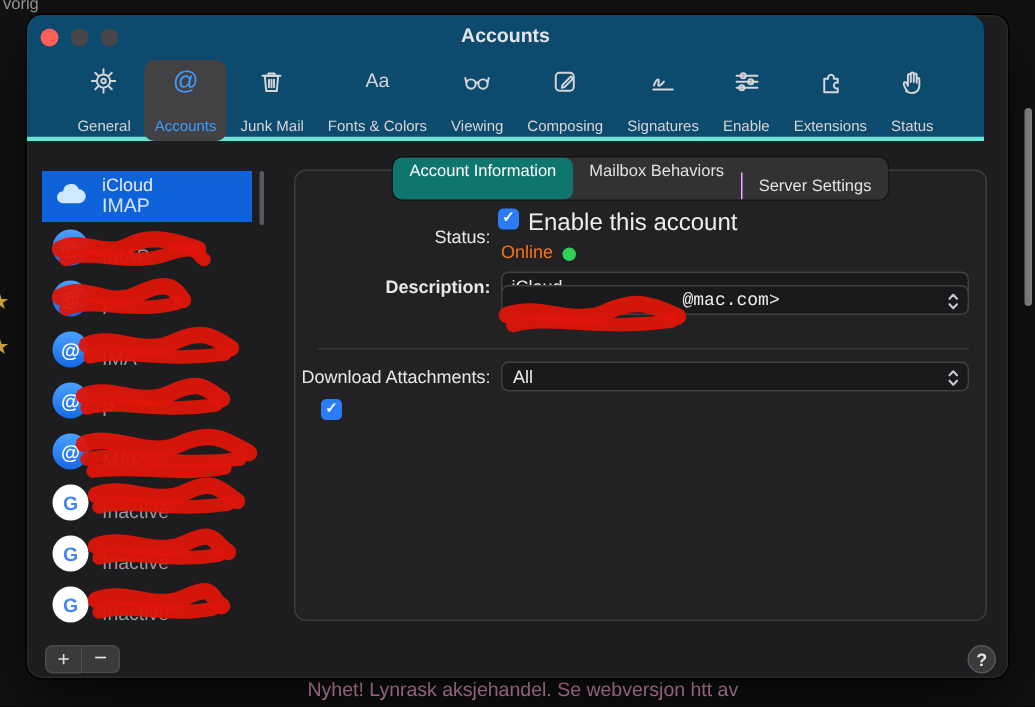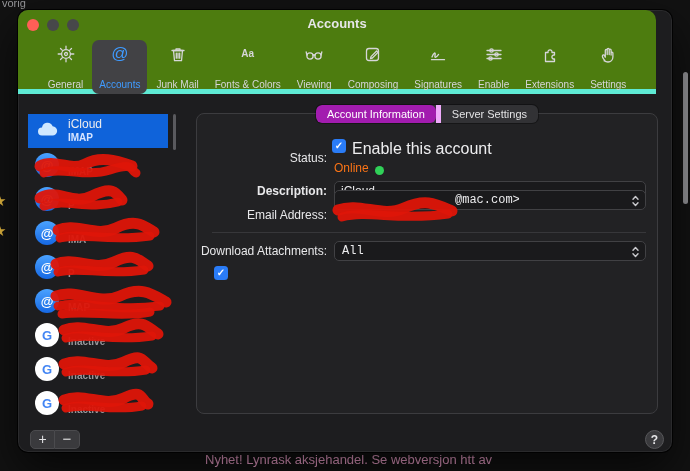--- a/index.html
+++ b/index.html
@@ -12,67 +12,67 @@
   .bg-topleft { top:-3px; left:2px; font-size:11px; color:#99999c; }
   .bg-bottom { top:452px; left:205px; }
   .bg-star { position:absolute; left:-7px; color:#e6b93f; font-size:15px; z-index:1; }
   .bg-star.s1 { top:192px; } .bg-star.s2 { top:222px; }
   .bg-scrollthumb { position:absolute; right:2px; top:72px; width:5px; height:132px; background:#929296; border-radius:3px; z-index:1; }
 
   
   .window { position:absolute; left:18px; top:10px; width:654px; height:442px;
             background:#1d1d1f; border-radius:10px; z-index:10;
             box-shadow:0 18px 45px rgba(0,0,0,.65), 0 0 0 1px rgba(0,0,0,.8), inset 0 0 0 1px rgba(255,255,255,.06); }
-  .chrome { position:absolute; left:0; top:0; right:16px; height:84px; background:#4d7c0f;
-            border-radius:10px 10px 0 0; border-bottom:5px solid #5eead4; }
+  .chrome { position:absolute; left:0; top:0; right:16px; height:84px; background:#0c4a6e;
+            border-radius:10px 10px 0 0; border-bottom:3px solid #5eead4; }
   .titlebar { position:absolute; left:0; top:0; right:0; height:28px; }
   .traffic { position:absolute; top:9px; width:12px; height:12px; border-radius:50%; }
   .t-close { left:9px;  background:#ff5f57; }
   .t-min   { left:29px; background:#47474a; }
   .t-zoom  { left:49px; background:#47474a; }
   .win-title { position:absolute; top:6px; left:0; right:0; text-align:center;
                color:#e6e6e8; font-size:13px; font-weight:700; }
 
   
   .toolbar { position:absolute; top:30px; left:0; right:0; height:52px;
              display:flex; justify-content:center; align-items:flex-start; gap:2px; }
   .tb-item { display:flex; flex-direction:column; align-items:center;
              padding:2px 7px 4px; border-radius:7px; color:#d6d6d8; cursor:default; }
   .tb-item.sel { background:#424245; color:#3f9bff; }
   .tb-icon { height:24px; display:flex; align-items:center; justify-content:center; }
   .tb-icon svg { fill:none; stroke:currentColor; stroke-width:1.3; stroke-linecap:round; stroke-linejoin:round; }
   .tb-glyph { font-size:17px; line-height:22px; font-weight:500; }
-  .tb-glyph.aa { font-size:10px; font-weight:700; }
+  .tb-glyph.aa { font-size:13px; font-weight:400; }
   .tb-label { font-size:10px; margin-top:13px; white-space:nowrap; }
 
   
   .sidebar { position:absolute; left:10px; top:104px; width:140px; height:303px; overflow:hidden; }
   .acct-row { position:relative; height:34px; display:flex; align-items:center; padding-left:7px; }
   .acct-row.sel { background:#0f63da; }
   .acct-icon { width:24px; height:24px; border-radius:50%; margin-right:9px; flex:none;
                display:flex; align-items:center; justify-content:center; font-weight:700; font-size:13px; }
   .acct-icon.at { background:linear-gradient(#4aa2ff,#1668e3); color:#fff; }
   .acct-icon.g  { background:#fff; color:#4285F4; }
   .acct-icon.cloud { background:transparent; border-radius:0; }
   .acct-txt { display:flex; flex-direction:column; line-height:1.15; }
   .acct-name { font-size:12px; color:#ececee; min-height:13px; min-width:60px; }
-  .acct-sub  { font-size:10px; color:#98989d;font-weight:bold; }
+  .acct-sub  { font-size:13px; color:#98989d; }
   .acct-row.sel .acct-sub { color:#d6e4ff; }
   .side-scroll { position:absolute; left:155px; top:104px; width:3px; height:36px;
                  background:#5a5a5e; border-radius:2px; }
 
   
   .panel { position:absolute; left:178px; top:103px; width:462px; height:301px;
            background:#222224; border:1px solid #3c3c3f; border-radius:8px; }
   .tabsrow { position:absolute; left:178px; top:95px; width:462px; display:flex; justify-content:center; z-index:12; }
   .segs { display:inline-flex; background:#323235; border-radius:6px; overflow:hidden;
           box-shadow:0 0 0 1px rgba(0,0,0,.35); }
   .seg { font-size:11px; color:#e2e2e4; padding:3px 11px; white-space:nowrap; }
-  .seg.sel { background:#a21caf; color:#fff; border-radius:6px; }
-  .seg.divl { border-left:5px solid #f0abfc; }
+  .seg.sel { background:#0f766e; color:#fff; border-radius:6px; }
+  .seg.divl { border-left:1px solid #f0abfc;margin-top:10px; }
 
   
   .f-label { position:absolute; left:100px; width:209px; text-align:right;
              font-size:12px; color:#e8e8ea; }
   .f-value { position:absolute; font-size:12px; color:#f97316; }
   .checkbox { position:absolute; width:14px; height:14px; border-radius:3.5px;
               background:#2a7cf7; display:flex; align-items:center; justify-content:center; }
   .checkbox .check { color:#fff; font-size:10px; font-weight:700; line-height:1; }
   .cb-label { position:absolute; font-size:16px; color:#eeeef0; }
   .statusdot { position:absolute; }
@@ -197,21 +197,21 @@
               </svg>
           </span>
           <span class="tb-label">Extensions</span>
         </div>
         <div class="tb-item">
           <span class="tb-icon">
             <svg width="20" height="20" viewBox="0 0 20 20">
                 <path d="M7 16.8C5.4 15 4.1 12.2 4.6 11.3c.5-.9 1.6-.5 2.1.6l.6 1.3V6.4c0-1.5 1.9-1.5 1.9 0v4.2V5.4c0-1.5 2-1.5 2 0v5.2V6.1c0-1.4 1.9-1.4 1.9 0v5V9c0-1.3 1.8-1.3 1.8 0v4.1c0 2.9-2.1 4.9-4.9 4.9-1.7 0-2.9-.5-4-1.2z"></path>
               </svg>
           </span>
-          <span class="tb-label">Settings</span>
+          <span class="tb-label">Status</span>
         </div>
       </div>
     </div>
 
     <div class="sidebar">
       <div class="acct-row sel">
         <span class="acct-icon cloud">
           <svg width="24" height="24" viewBox="0 0 24 24">
               <path d="M7 16.5a4 4 0 0 1 0-8 5.5 5.5 0 0 1 10.6-1.3A3.8 3.8 0 0 1 17.4 16.5z" fill="#cfe8ff"></path>
             </svg>
@@ -278,54 +278,54 @@
         </span>
       </div>
     </div>
     <div class="side-scroll"></div>
 
     <div class="panel"></div>
 
     <div class="tabsrow">
       <div class="segs">
         <span class="seg sel">Account Information</span>
+        <span class="seg">Mailbox Behaviors</span>
         <span class="seg divl">Server Settings</span>
       </div>
     </div>
 
     <div class="checkbox" style="left:314px; top:129px;">
       <span class="check">✓</span>
     </div>
     <span class="cb-label" style="left:334px; top:130px;">Enable this account</span>
 
     <span class="f-label" style="top:141px;">Status:</span>
     <span class="f-value" style="left:316px; top:151px;">Online</span>
     <span class="statusdot" style="left:356px; top:152px;">
       <svg width="11" height="11">
           <circle cx="5.5" cy="5.5" r="4.5" fill="#30d158"></circle>
         </svg>
     </span>
 
     <span class="f-label" style="top:174px;font-weight:bold;">Description:</span>
     <input class="field" style="top: 171px;" value="iCloud">
 
-    <span class="f-label" style="top:198px;">Email Address:</span>
     <div class="popup" style="top:180px;font-family:Liberation Mono, monospace;">
       <span class="pval email">@mac.com&gt;</span>
       <span class="chev">
         <svg width="11" height="16" viewBox="0 0 11 16">
             <path d="M3 6.2 5.5 3.5 8 6.2M3 9.8 5.5 12.5 8 9.8"></path>
           </svg>
       </span>
     </div>
 
     <div class="f-divider" style="top:222px;"></div>
 
     <span class="f-label" style="top:234px;">Download Attachments:</span>
-    <div class="popup" style="top:231px;font-family:Liberation Mono, monospace;">
+    <div class="popup" style="top:231px;">
       <span class="pval">All</span>
       <span class="chev">
         <svg width="11" height="16" viewBox="0 0 11 16">
             <path d="M3 6.2 5.5 3.5 8 6.2M3 9.8 5.5 12.5 8 9.8"></path>
           </svg>
       </span>
     </div>
 
     <div class="checkbox" style="left:196px; top:256px;">
       <span class="check">✓</span>

